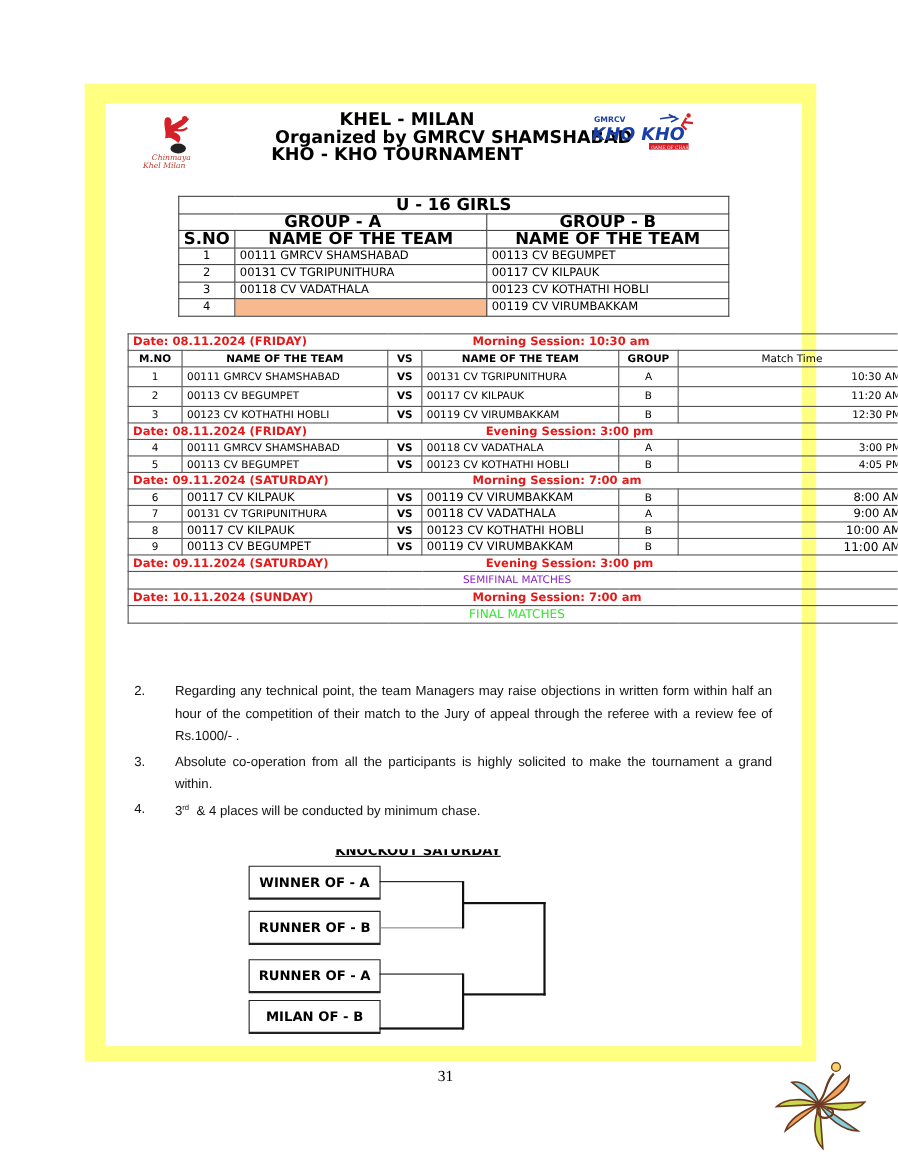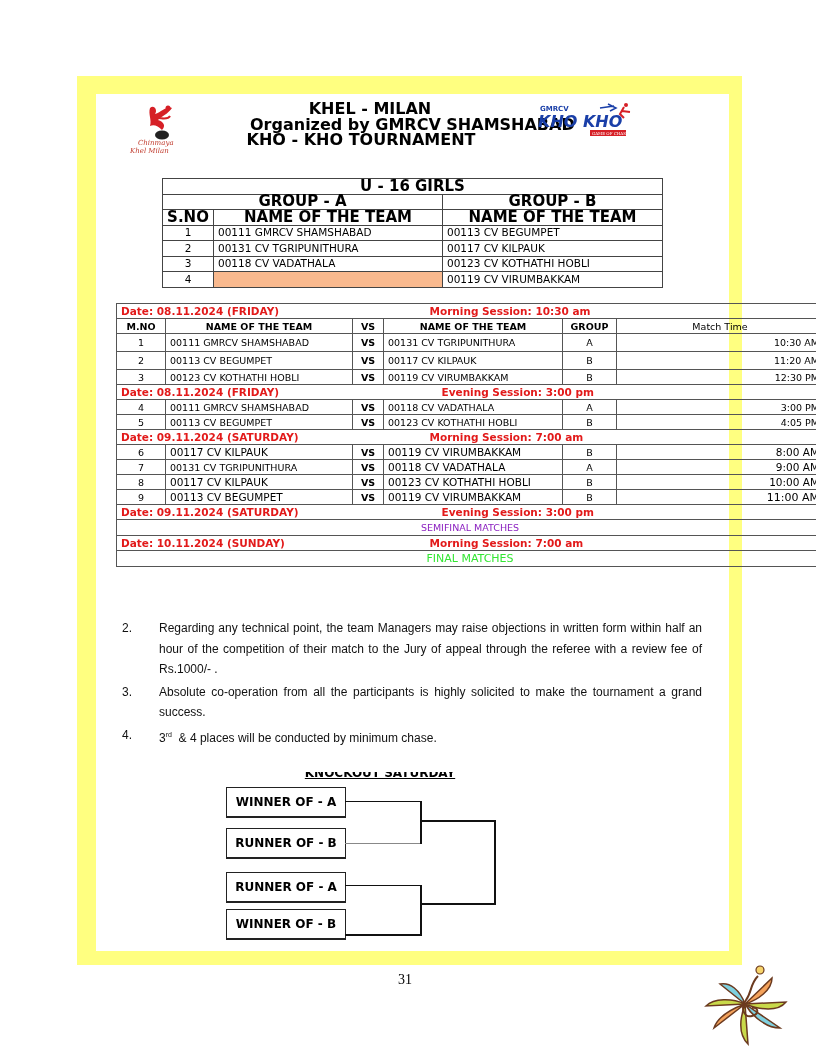--- a/index.html
+++ b/index.html
@@ -231,36 +231,36 @@
 </tbody>
   </table>
 
 <div class="notes">
   <div class="item">
     <span class="num">2.</span>
     <span class="txt">Regarding any technical point, the team Managers may raise objections in written form within half an hour of the competition of their match to the Jury of appeal through the referee with a review fee of Rs.1000/- .</span>
   </div>
   <div class="item">
     <span class="num">3.</span>
-    <span class="txt">Absolute co-operation from all the participants is highly solicited to make the tournament a grand success.</span>
+    <span class="txt">Absolute co-operation from all the participants is highly solicited to make the tournament a grand within.</span>
   </div>
   <div class="item">
     <span class="num">4.</span>
     <span class="txt"><span>3</span><sup>rd</sup><span style="white-space:pre">  &amp; 4 places will be conducted by minimum chase.</span></span>
   </div>
 </div>
 
 <div class="ko-head">
     <span>KNOCKOUT SATURDAY</span>
   </div>
 
 <div class="kbox" style="top:787px">WINNER OF - A</div>
 <div class="kbox" style="top:828px">RUNNER OF - B</div>
 <div class="kbox" style="top:872px">RUNNER OF - A</div>
-<div class="kbox" style="top:909px">WINNER OF - B</div>
+<div class="kbox" style="top:909px">MILAN OF - B</div>
 
 <div class="line" style="left:345px; top:801px; width:76px; height:1px"></div>
 <div class="line" style="left:345px; top:843px; width:76px; height:1px; background:#888"></div>
 <div class="line" style="left:420px; top:801px; width:2px; height:43px"></div>
 <div class="line" style="left:421px; top:820px; width:75px; height:2px"></div>
 <div class="line" style="left:345px; top:885px; width:76px; height:1px"></div>
 <div class="line" style="left:345px; top:934px; width:76px; height:2px"></div>
 <div class="line" style="left:420px; top:885px; width:2px; height:51px"></div>
 <div class="line" style="left:421px; top:903px; width:75px; height:2px"></div>
 <div class="line" style="left:494px; top:820px; width:2px; height:85px"></div>

